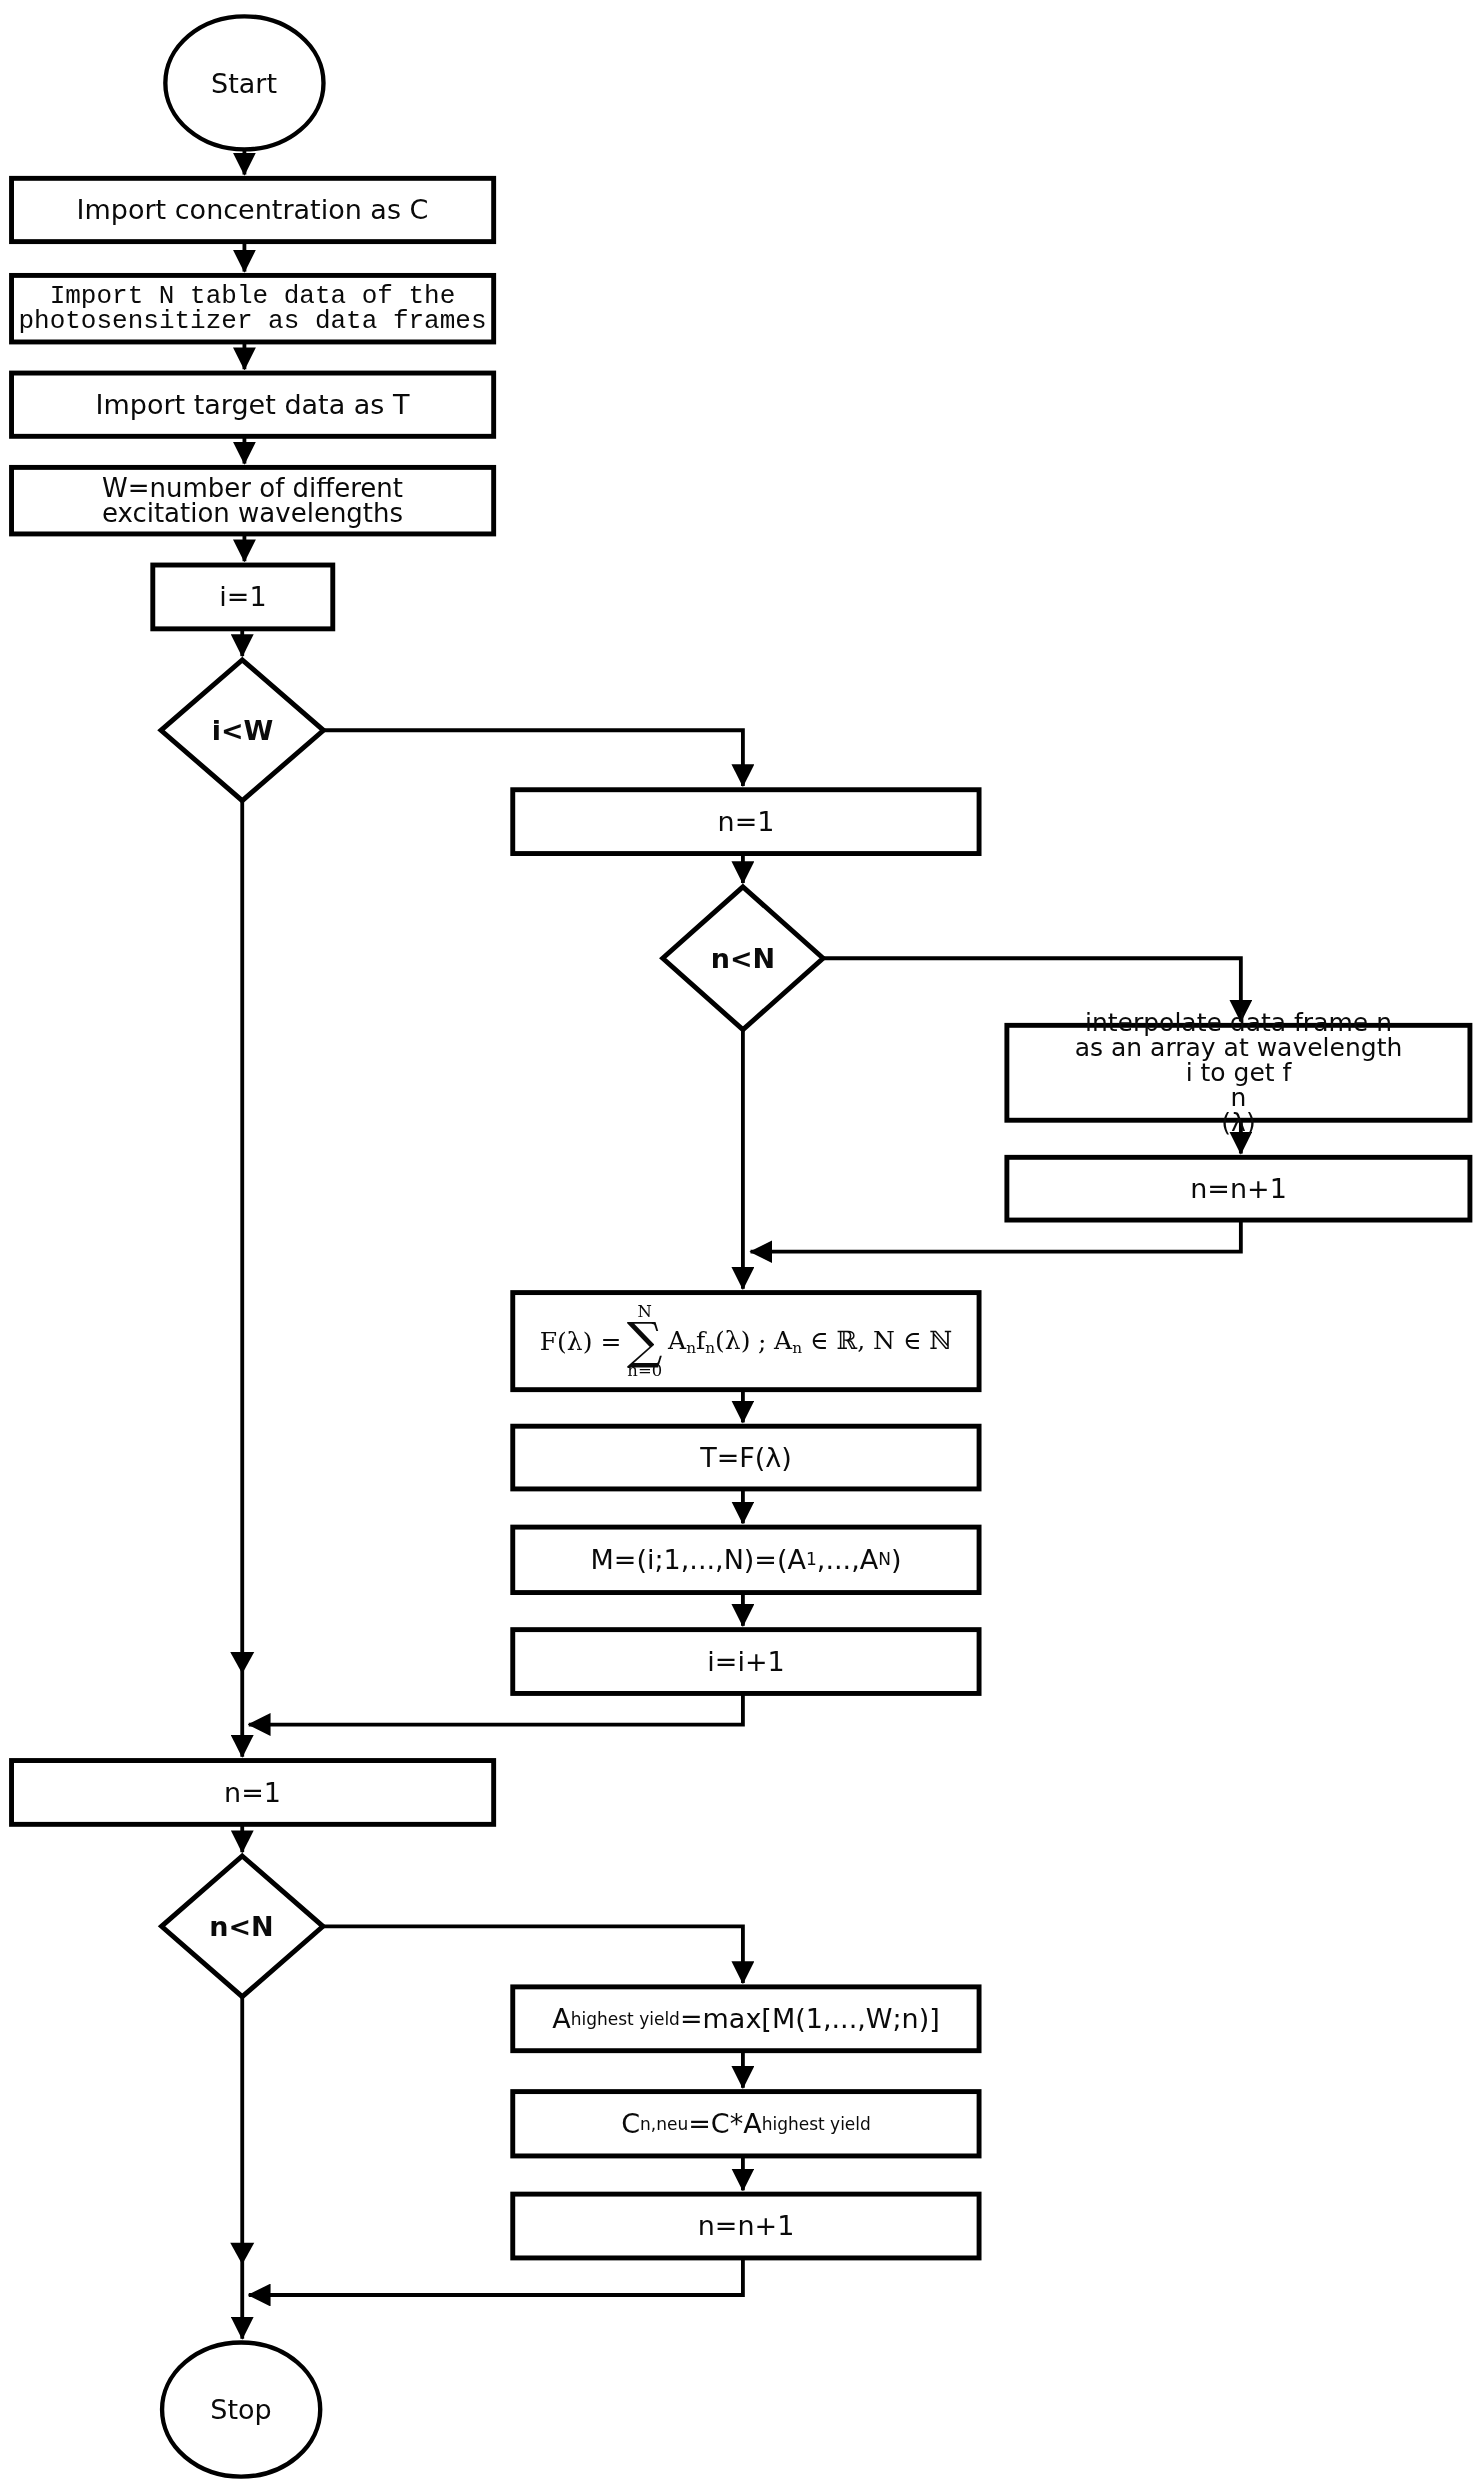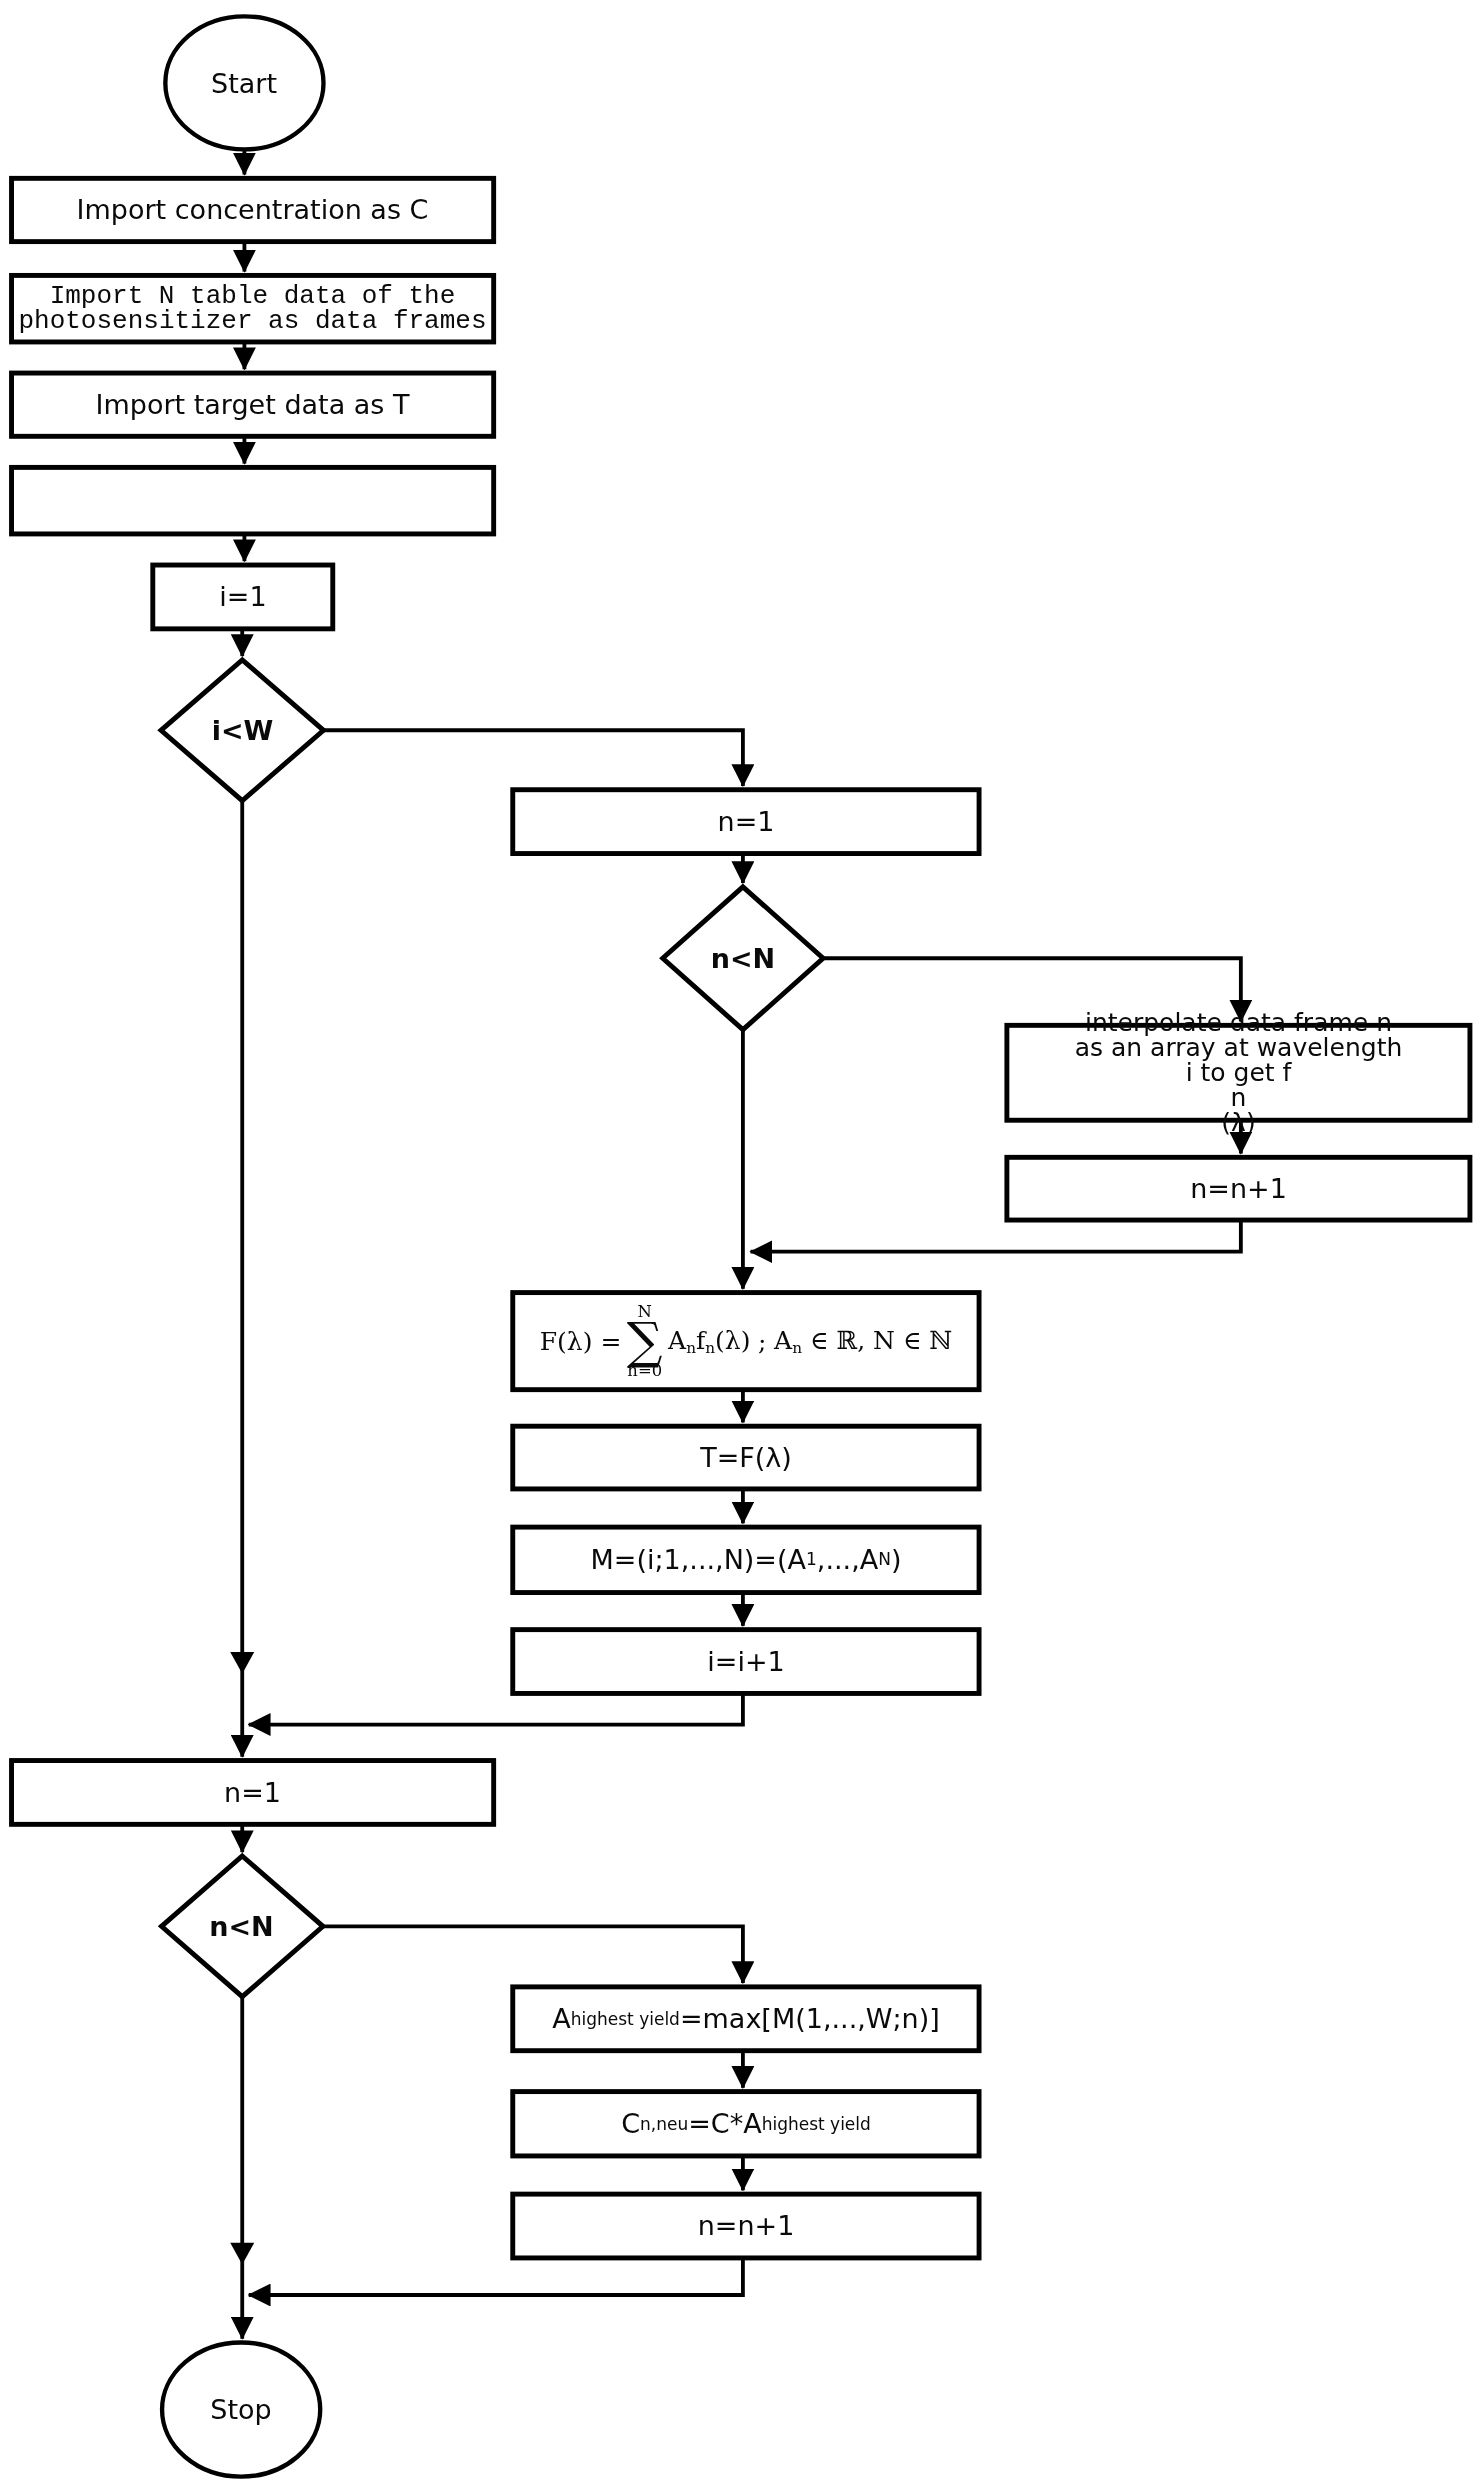--- a/index.html
+++ b/index.html
@@ -96,20 +96,24 @@
 
   <div class="lbl" style="left:11.5px;top:178px;width:482px;height:63px;">Import concentration as C</div>
 
   <div class="lbl two" style="left:11.5px;top:275px;width:482px;height:67px;font-family:Liberation Mono, monospace;">
     <span>Import N table data of the</span>
     <span>photosensitizer as data frames</span>
   </div>
 
   <div class="lbl" style="left:11.5px;top:373px;width:482px;height:63px;">Import target data as T</div>
 
+  <div class="lbl two" style="left:11.5px;top:467px;width:482px;height:67px;">
+    <span>W=number of different</span>
+    <span>excitation wavelengths</span>
+  </div>
 
   <div class="lbl" style="left:153px;top:565px;width:180px;height:64px;">i=1</div>
 
   <div class="lbl bold" style="left:161px;top:660px;width:163px;height:141px;text-align:right;">i&lt;W</div>
 
   <div class="lbl" style="left:513px;top:790px;width:466px;height:64px;">n=1</div>
 
   <div class="lbl bold" style="left:663px;top:887px;width:160px;height:143px;">n&lt;N</div>
 
   <div class="lbl three" style="left:1007px;top:1025px;width:463px;height:95px;">

